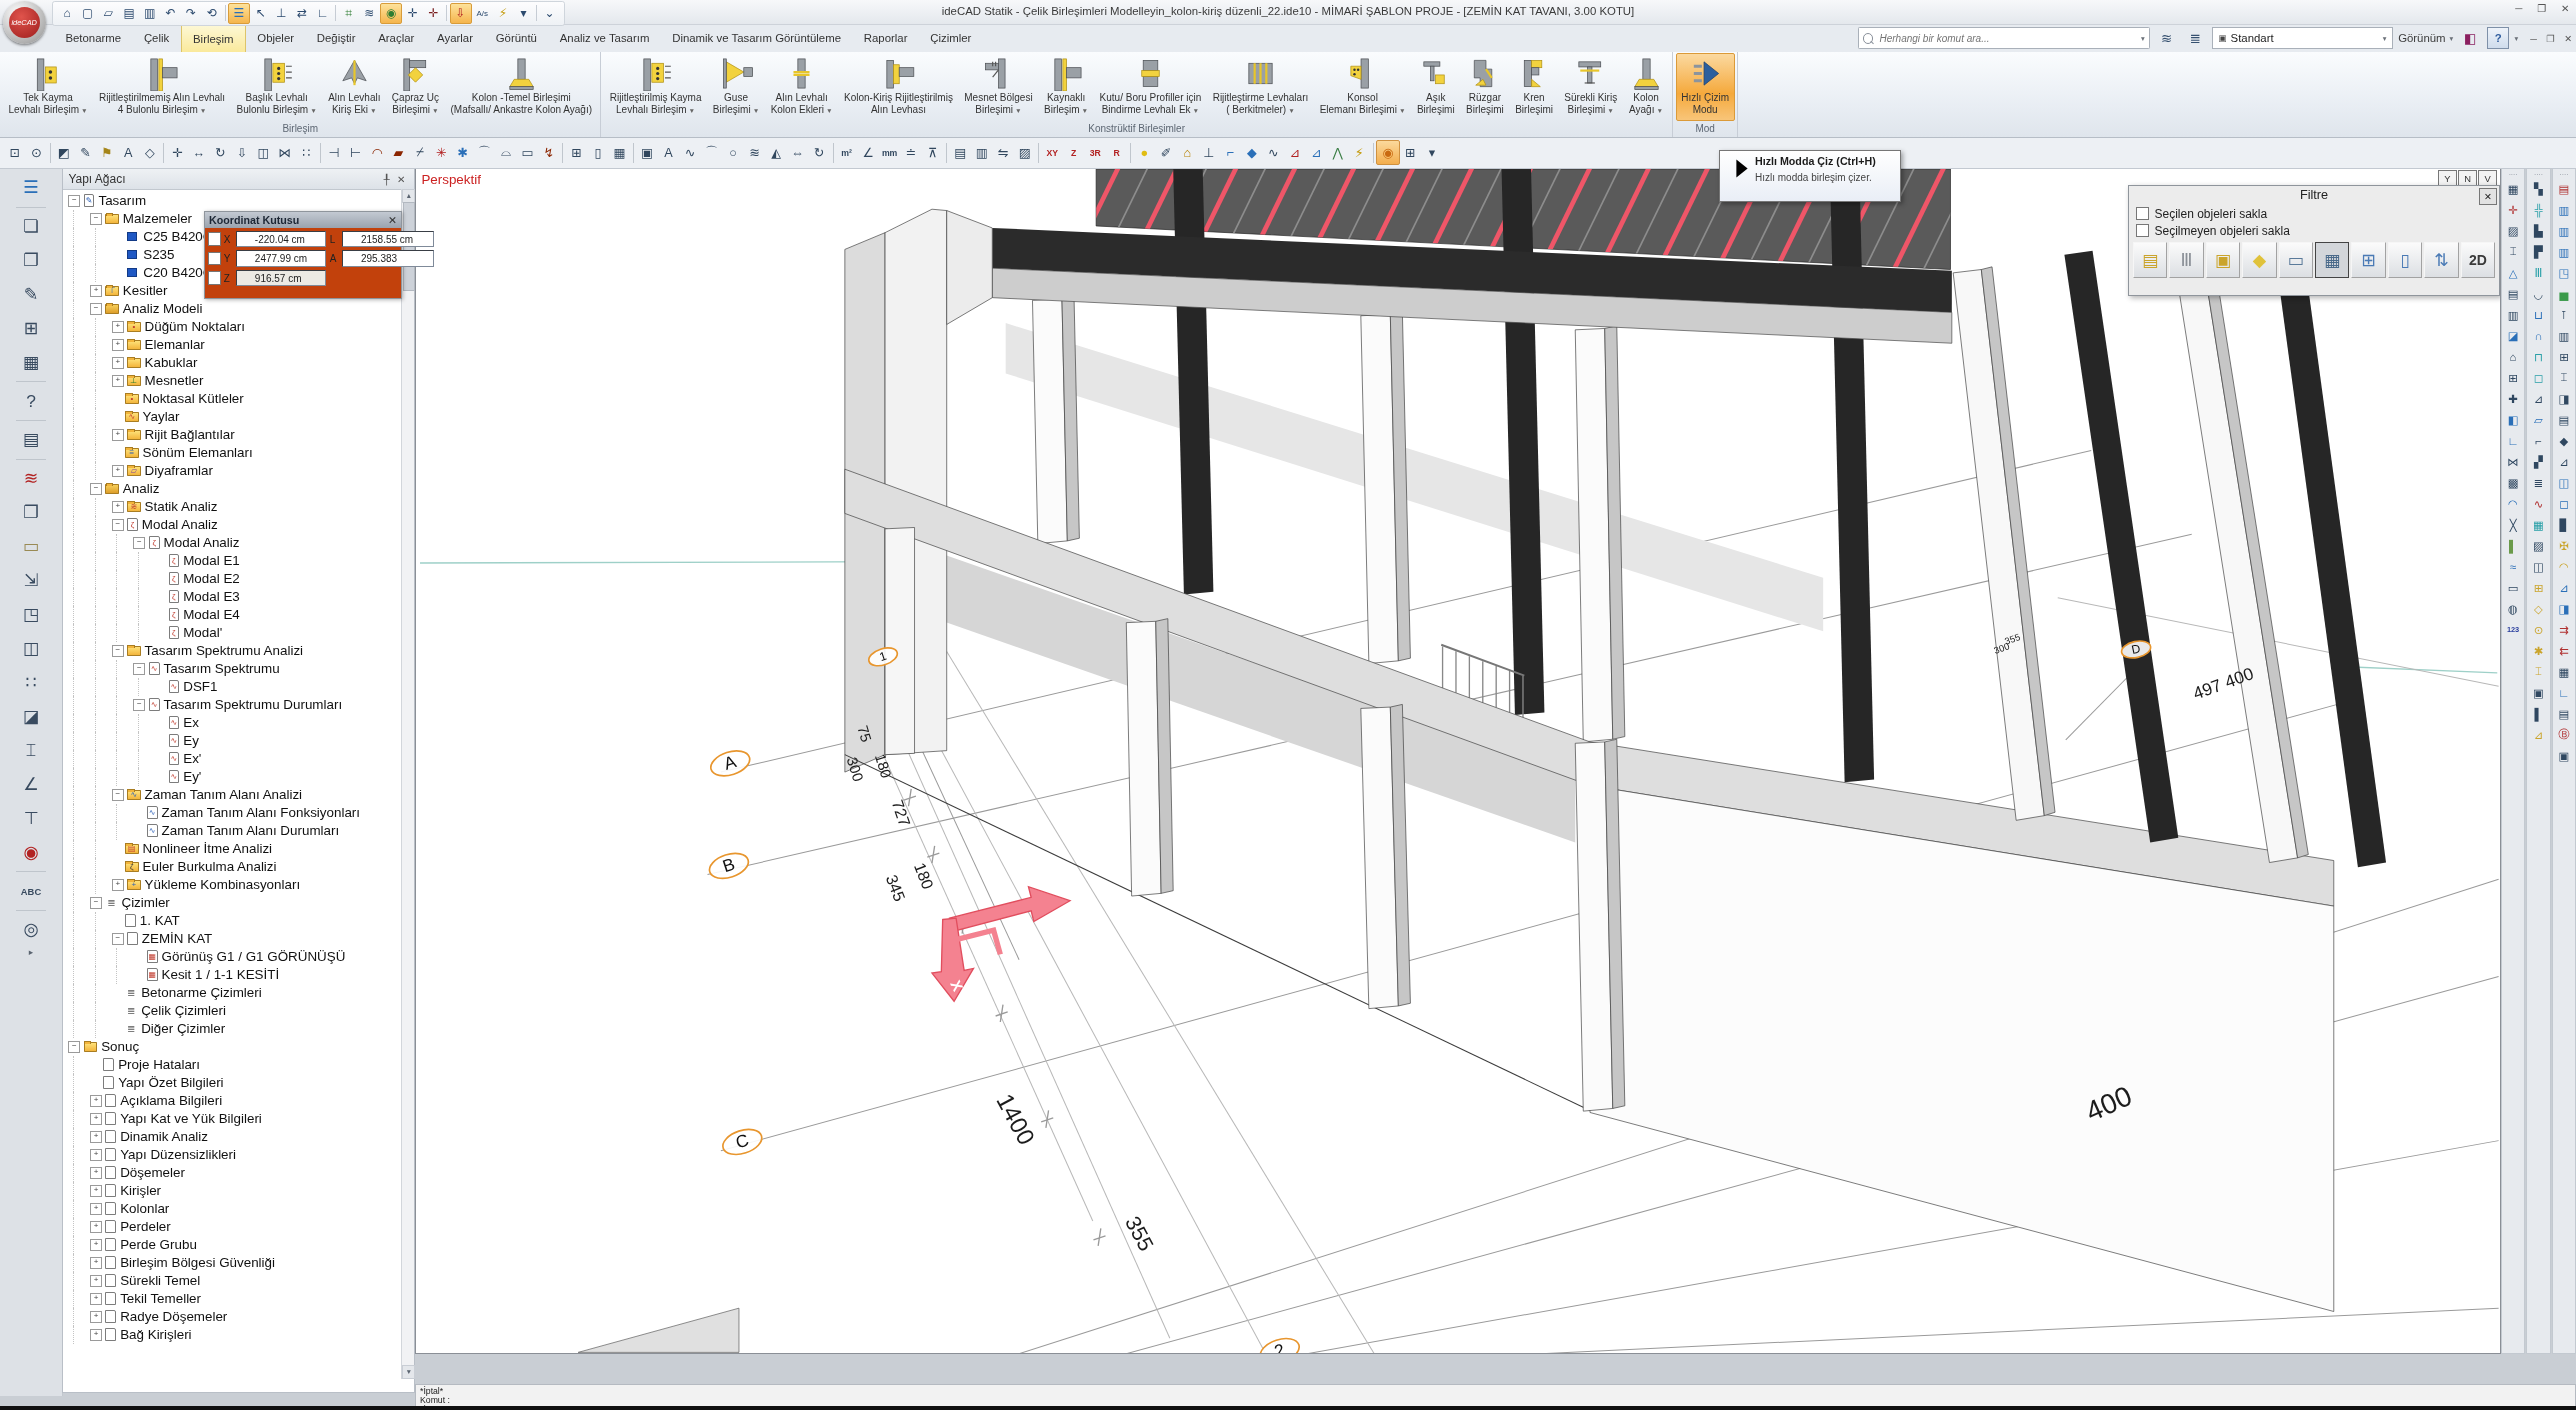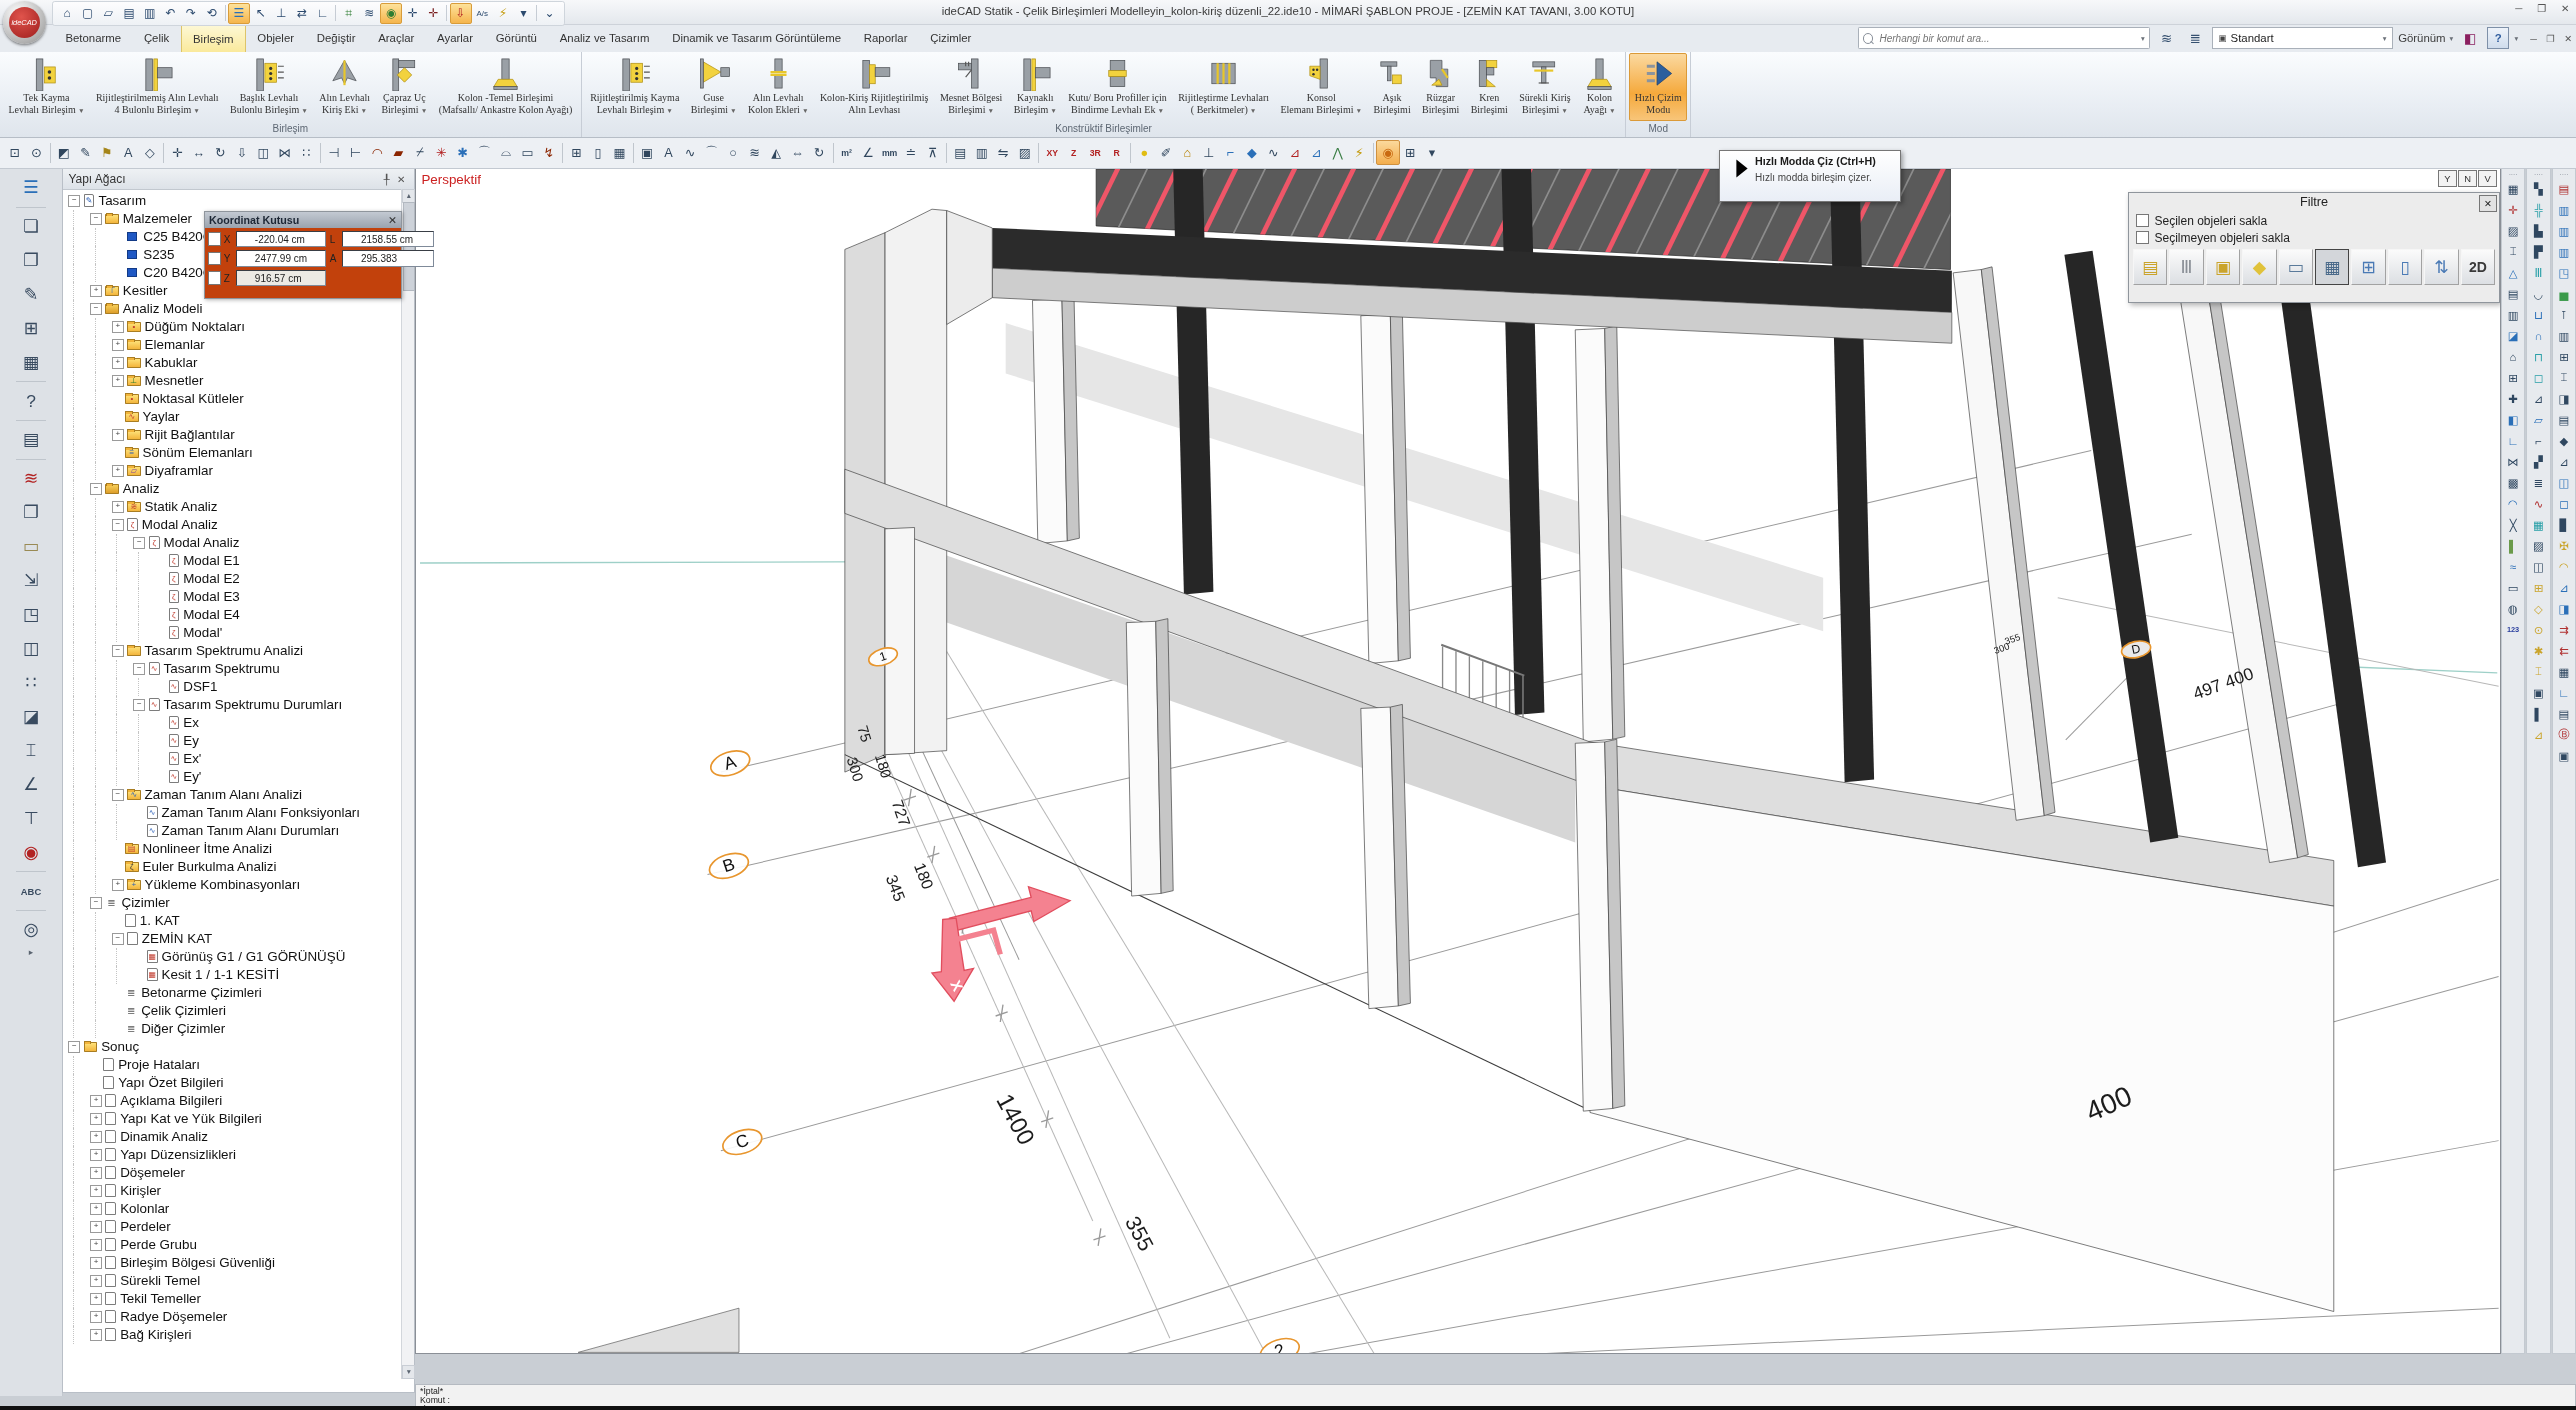--- a/index.html
+++ b/index.html
@@ -42,21 +42,21 @@
   .helpbtn{width:20px;height:20px;border:0.7px solid #7e90a8;background:linear-gradient(#eef3fa,#cfdcec);
     display:flex;align-items:center;justify-content:center;color:#2f5d9e;font-weight:bold;font-size:11.4px;}
   .mdi-controls{display:flex;gap:9.4px;font-size:9.4px;color:#555;margin-left:6.7px;}
 
   
   .ribbon{position:absolute;left:0;top:52px;width:2576px;height:85px;
     background:linear-gradient(#fafcfe,#e8edf3 65%,#dfe5ec);border-bottom:0.7px solid #b6bdc6;overflow:hidden;z-index:20;}
   #ribbon-inner{display:flex;height:100%;}
   .rgroup{display:flex;flex-direction:column;border-right:0.7px solid #c7cdd6;padding:1.3px 2.7px 0 2.7px;flex:none;}
   .rbuttons{display:flex;flex:1;align-items:stretch;}
-  .rbtn{display:flex;flex-direction:column;align-items:center;padding:1.3px 4.7px 0 4.7px;text-align:center;border-radius:2px;border:0.7px solid transparent;font-family:Liberation Serif, serif;}
+  .rbtn{display:flex;flex-direction:column;align-items:center;padding:1.3px 4.7px 0 4.7px;text-align:center;border-radius:2px;border:0.7px solid transparent;}
   .rbtn .ric{height:36px;display:flex;align-items:center;justify-content:center;}
   .rl{font-size:10px;line-height:12px;color:#333;white-space:nowrap;}
   .rl .arr{font-size:6.7px;color:#666;margin-left:2px;}
   .rbtn.active{background:linear-gradient(#fbd9a0,#f5a93c 60%,#f8c579);border:0.7px solid #db9a38;}
   .rlabel{text-align:center;font-size:10px;color:#5d6773;padding:2px 0 2.7px 0;}
   .ric svg .g{fill:#9aa0a6;stroke:#4c4f54;stroke-width:1;}
   .ric svg .y{fill:#f2d23e;stroke:#b09115;stroke-width:1;}
   .ric svg .d{fill:#333;}
   .ric svg .s{stroke:#555;fill:none;stroke-width:1.6;}
   .ric svg .ys{stroke:#e8c62a;fill:none;stroke-width:3;}
@@ -102,21 +102,21 @@
   .sarr{position:absolute;left:0;width:11.4px;height:12px;text-align:center;font-size:6.7px;color:#5a6470;background:#e4e7eb;border:0.7px solid #c9ced5;line-height:11.4px;}
   .sthumb{position:absolute;left:0.7px;top:13.4px;width:10px;height:87px;background:#cdd2d9;border:0.7px solid #b2b8c0;}
 
   
   .viewport{position:absolute;left:415px;top:168px;width:2086px;height:1186px;background:#fff;
     border:0.7px solid #8a8f96;box-sizing:border-box;overflow:hidden;z-index:5;}
   .viewport svg{position:absolute;inset:0;}
   .vp-label{position:absolute;left:5.4px;top:2.7px;font-size:13.4px;color:#cc2222;z-index:4;}
   .ynv{position:absolute;right:2.7px;top:1.3px;display:flex;gap:0.7px;z-index:6;}
   .ynv div{width:17.4px;height:14.8px;border:0.7px solid #777;background:#f3f3f3;font-size:9.4px;display:flex;align-items:center;justify-content:center;color:#333;}
-  .filter-panel{position:absolute;left:1712px;top:23px;width:370px;height:109px;background:#ececec;border:0.7px solid #8f959c;
+  .filter-panel{position:absolute;left:1712px;top:16px;width:370px;height:109px;background:#ececec;border:0.7px solid #8f959c;
     box-shadow:2px 2px 5.4px rgba(0,0,0,.3);z-index:6;}
   .fp-title{height:19px;text-align:center;font-size:12.7px;color:#222;line-height:19px;position:relative;}
   .fp-close{position:absolute;right:2px;top:2px;width:16px;height:14.8px;border:0.7px solid #777;background:#e2e2e2;
     font-size:9.4px;display:flex;align-items:center;justify-content:center;}
   .fp-check{display:flex;align-items:center;gap:5.4px;padding-left:6.7px;height:17px;font-size:12px;color:#222;}
   .cb{width:11.4px;height:11.4px;background:#fff;border:0.7px solid #777;flex:none;}
   .fp-buttons{display:flex;gap:2px;padding:3.4px 4px;}
   .fbtn{width:34px;height:34px;background:linear-gradient(#fbfbfb,#dcdfe3);border:1.3px outset #f6f6f6;
     display:flex;align-items:center;justify-content:center;font-size:17.4px;color:#5a6a7a;}
   .fbtn.active{border:1.3px solid #444;background:#d3d6da;}

